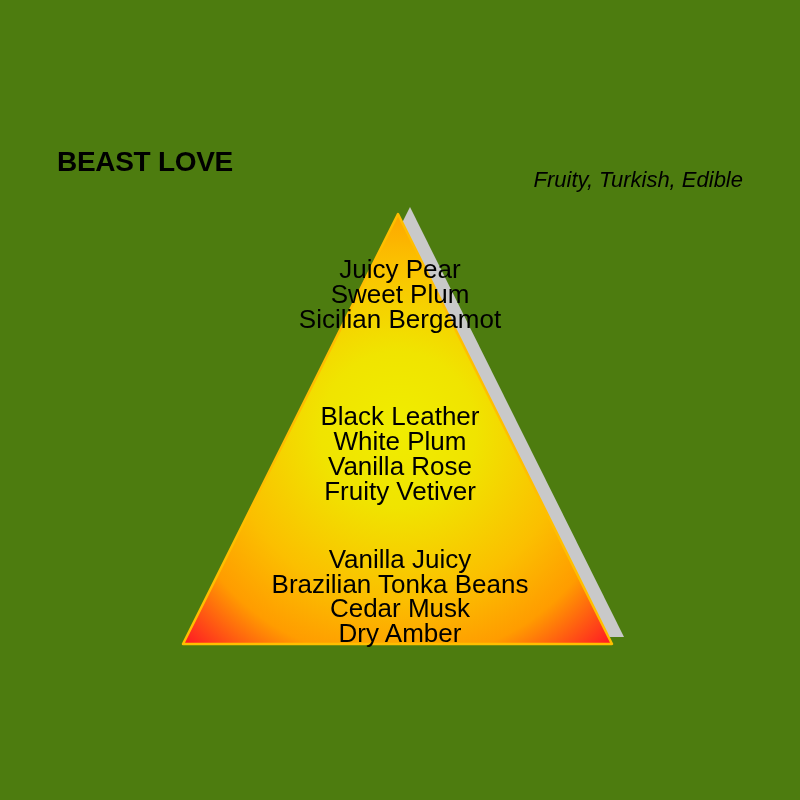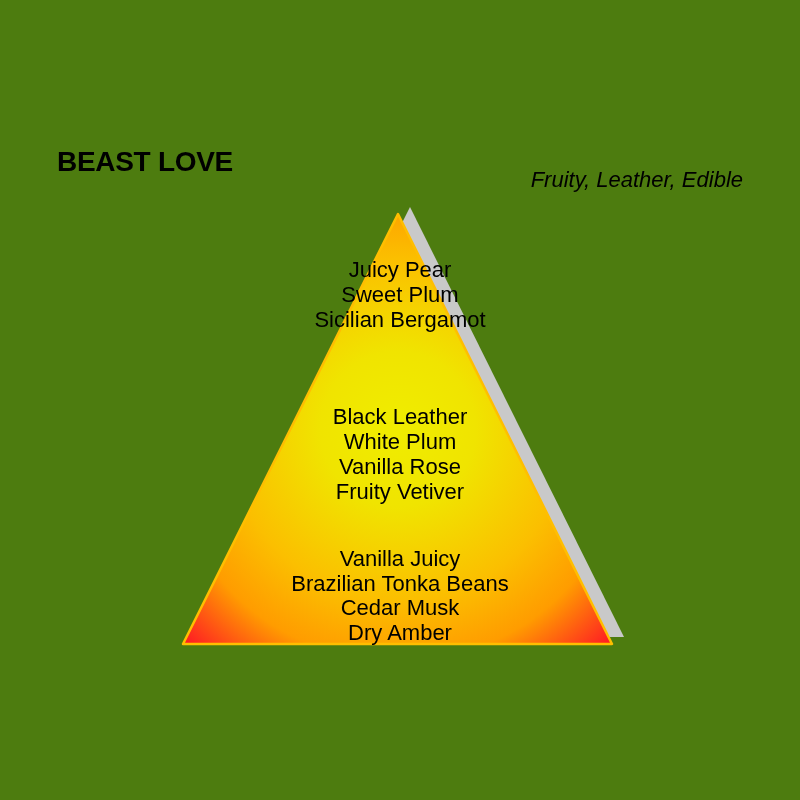--- a/index.html
+++ b/index.html
@@ -36,35 +36,35 @@
     position: absolute;
     left: 0;
     top: 0;
   }
   .notes {
     position: absolute;
     left: 0;
     width: 800px;
     text-align: center;
     color: #000;
-    font-size: 22px;
+    font-size: 26px;
   }
   .notes-top   { top: 257px; line-height: 25px; }
   .notes-heart { top: 404px; line-height: 25px; }
   .notes-base  { top: 547px; line-height: 24.5px; }
   .note-line { white-space: nowrap; }
 </style>
 </head>
 <body>
 
 <div class="canvas">
 
   <div class="title">BEAST LOVE</div>
 
-  <div class="subtitle">Fruity, Leather, Edible</div>
+  <div class="subtitle">Fruity, Turkish, Edible</div>
 
   <svg class="pyramid-svg" width="800" height="800" viewBox="0 0 800 800">
     <defs>
       <radialGradient id="pyrGrad" gradientUnits="userSpaceOnUse" cx="398" cy="429" r="310">
         <stop offset="0" stop-color="#F0ED00"></stop>
         <stop offset="0.25" stop-color="#F0E400"></stop>
         <stop offset="0.55" stop-color="#FBBF00"></stop>
         <stop offset="0.75" stop-color="#FF9C00"></stop>
         <stop offset="1" stop-color="#FF0A28"></stop>
       </radialGradient>

